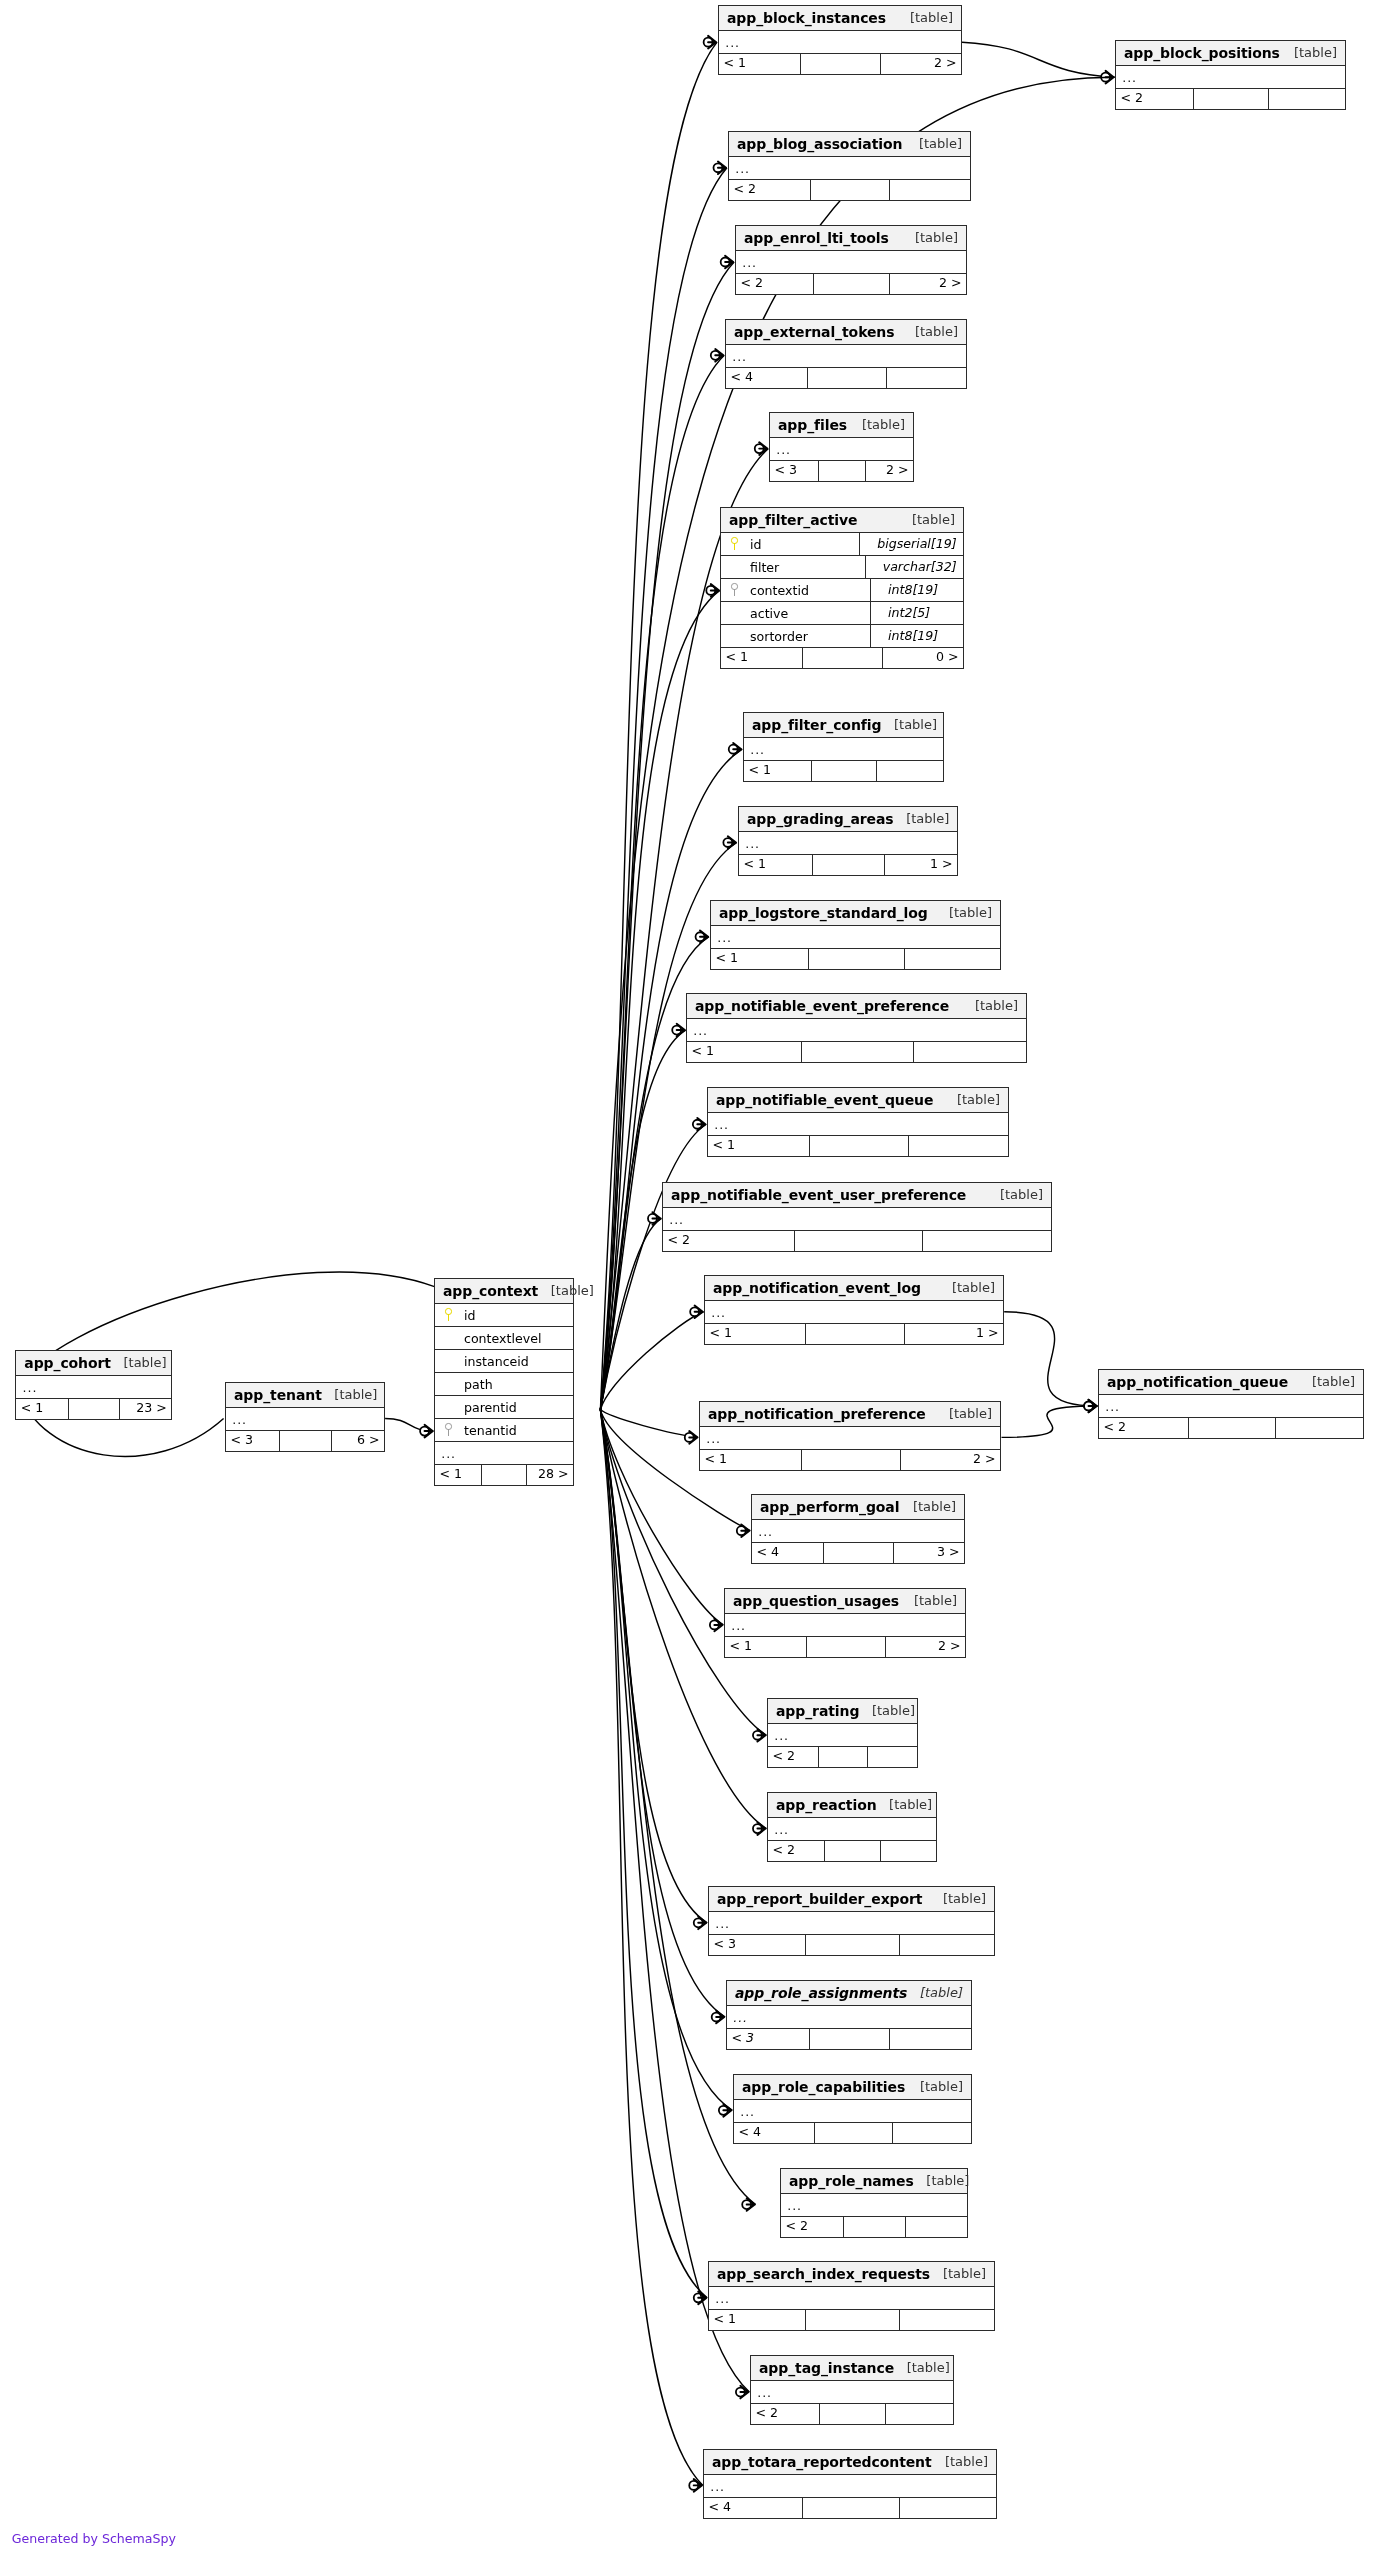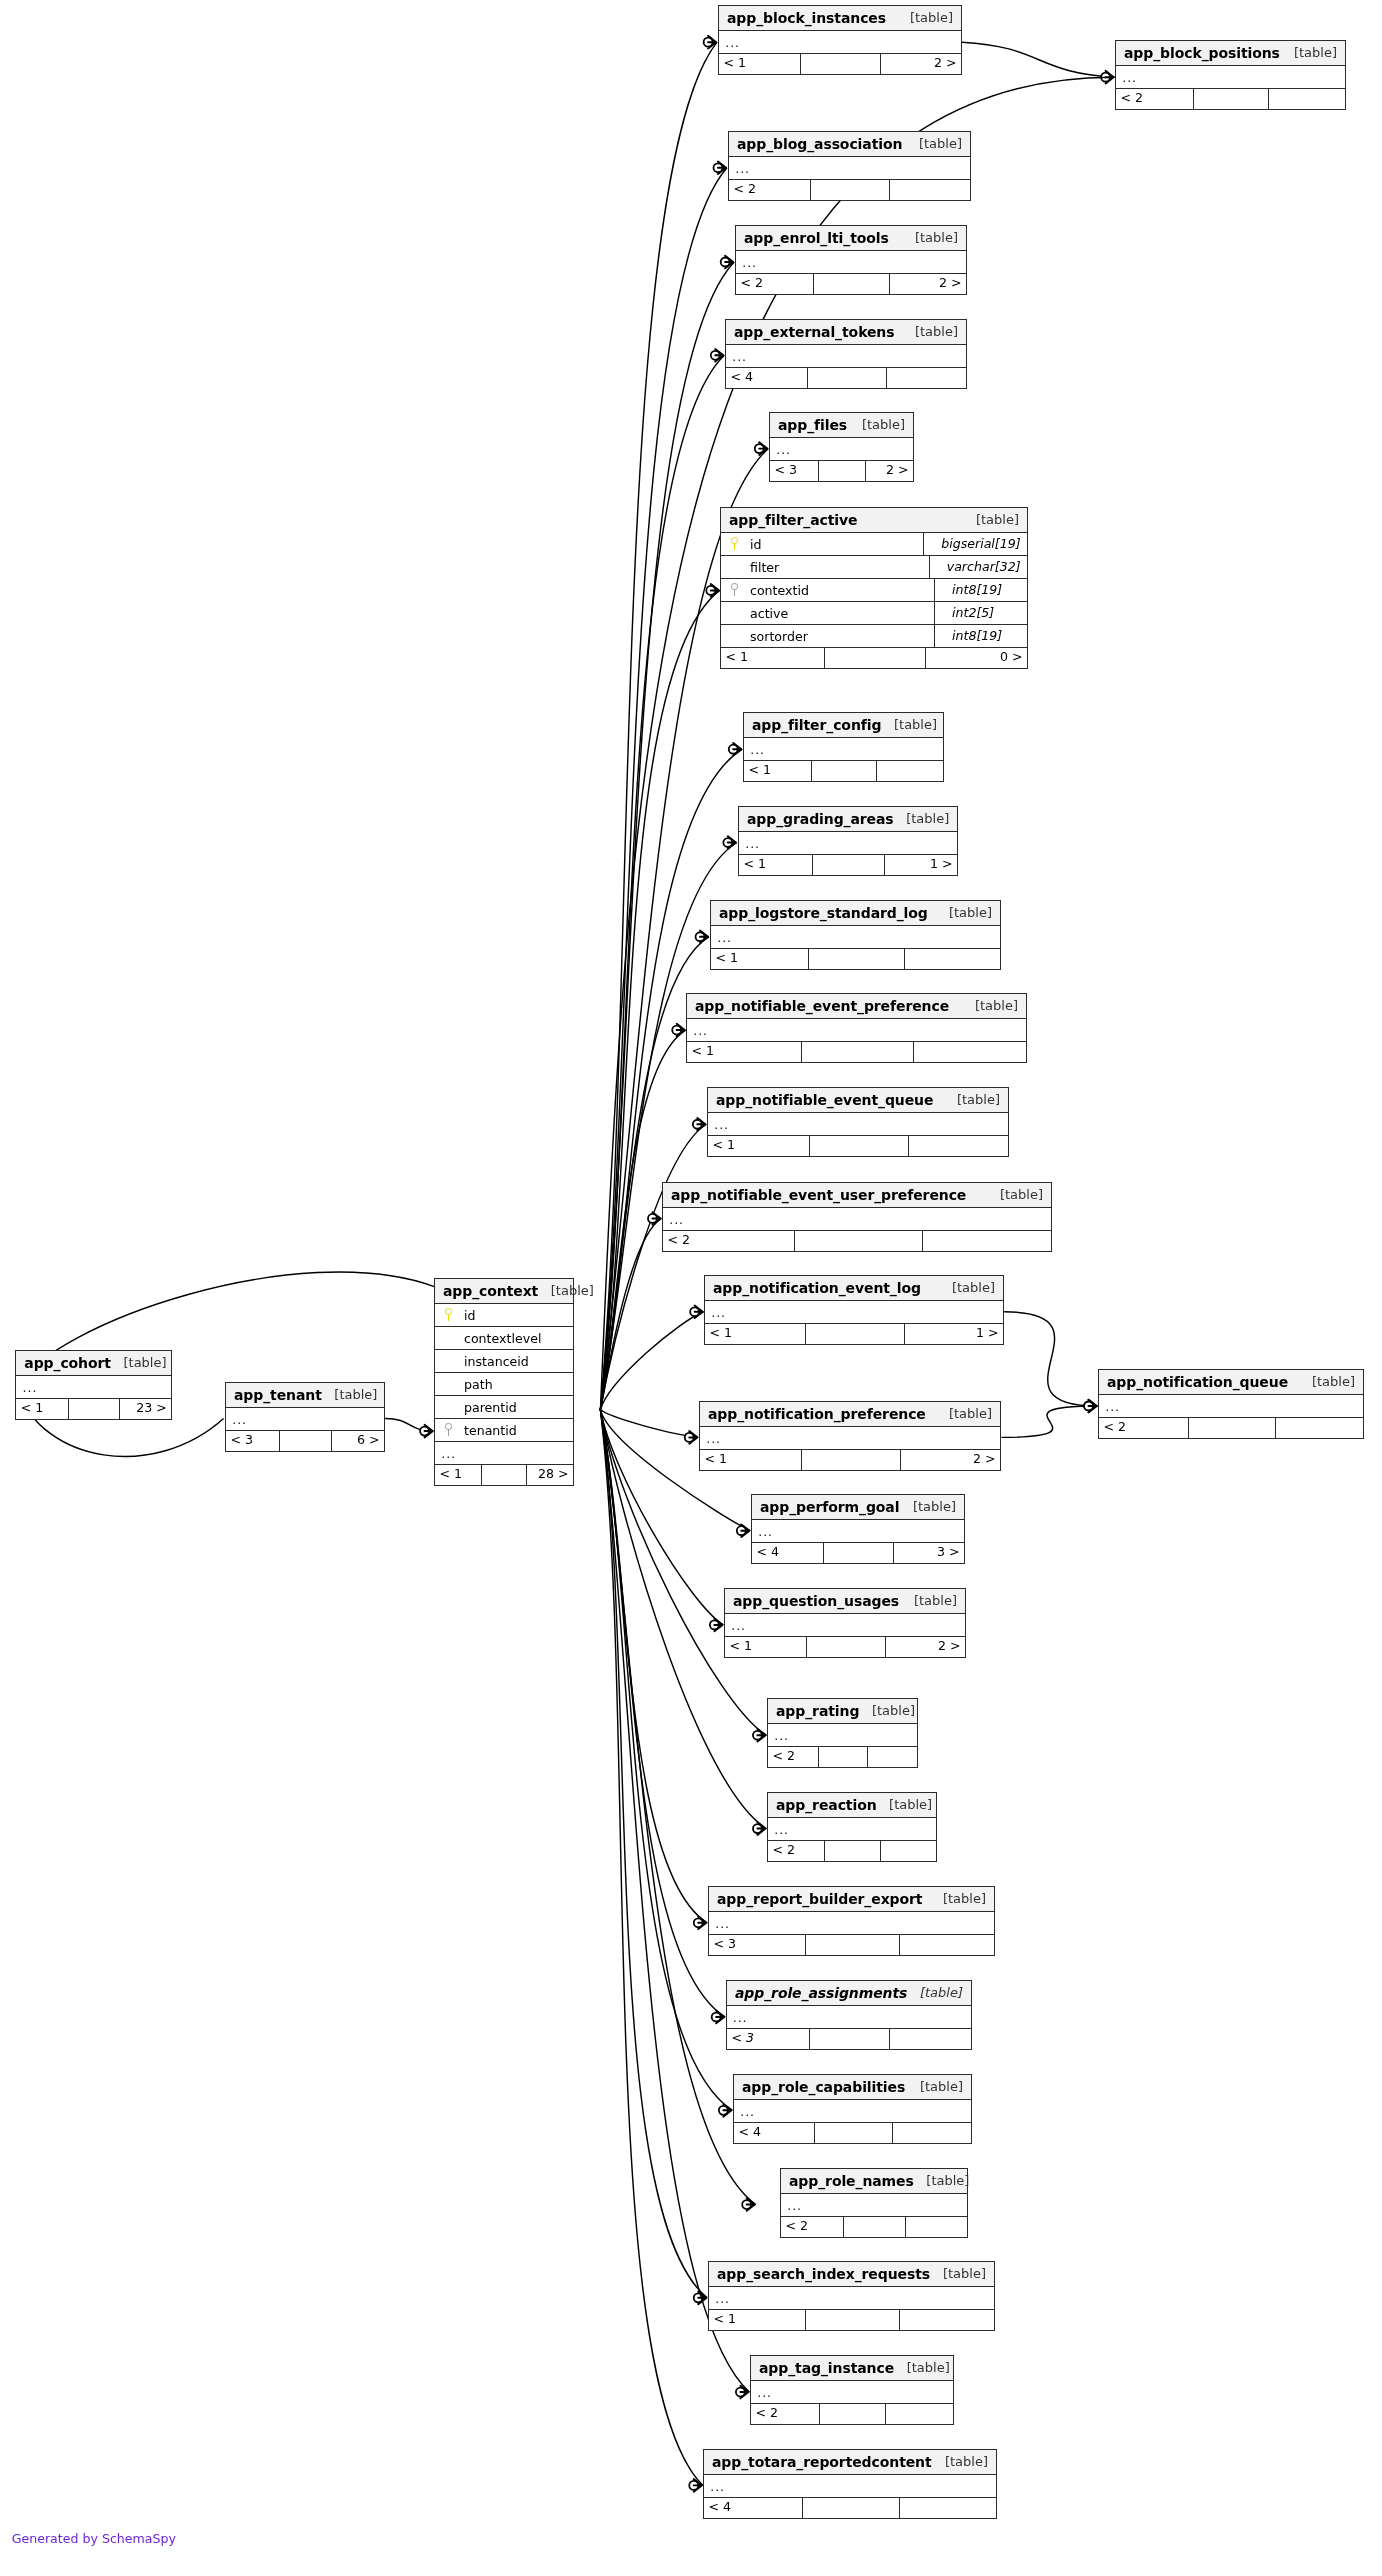--- a/index.html
+++ b/index.html
@@ -388,21 +388,21 @@
         </div>
         <div class="node-body">
           <div class="col-row ellipsis">...</div>
         </div>
         <div class="footer-row">
           <div class="footer-cell c1">&lt; 3</div>
           <div class="footer-cell c2"></div>
           <div class="footer-cell c3">2 &gt;</div>
         </div>
       </div>
-      <div class="node" style="left: 720px; top: 507px; width: 308px;">
+      <div class="node" style="left: 720px; top: 507px; width: 244px;">
         <div class="node-title">
           <span class="tname">app_filter_active</span>
           <span class="ttag">[table]</span>
         </div>
         <div class="node-body">
           <div class="col-row">
             <span class="col-key"><i class="key-glyph key-pk"></i></span>
             <span class="col-name">id</span>
             <span class="col-type">bigserial[19]</span>
           </div>

